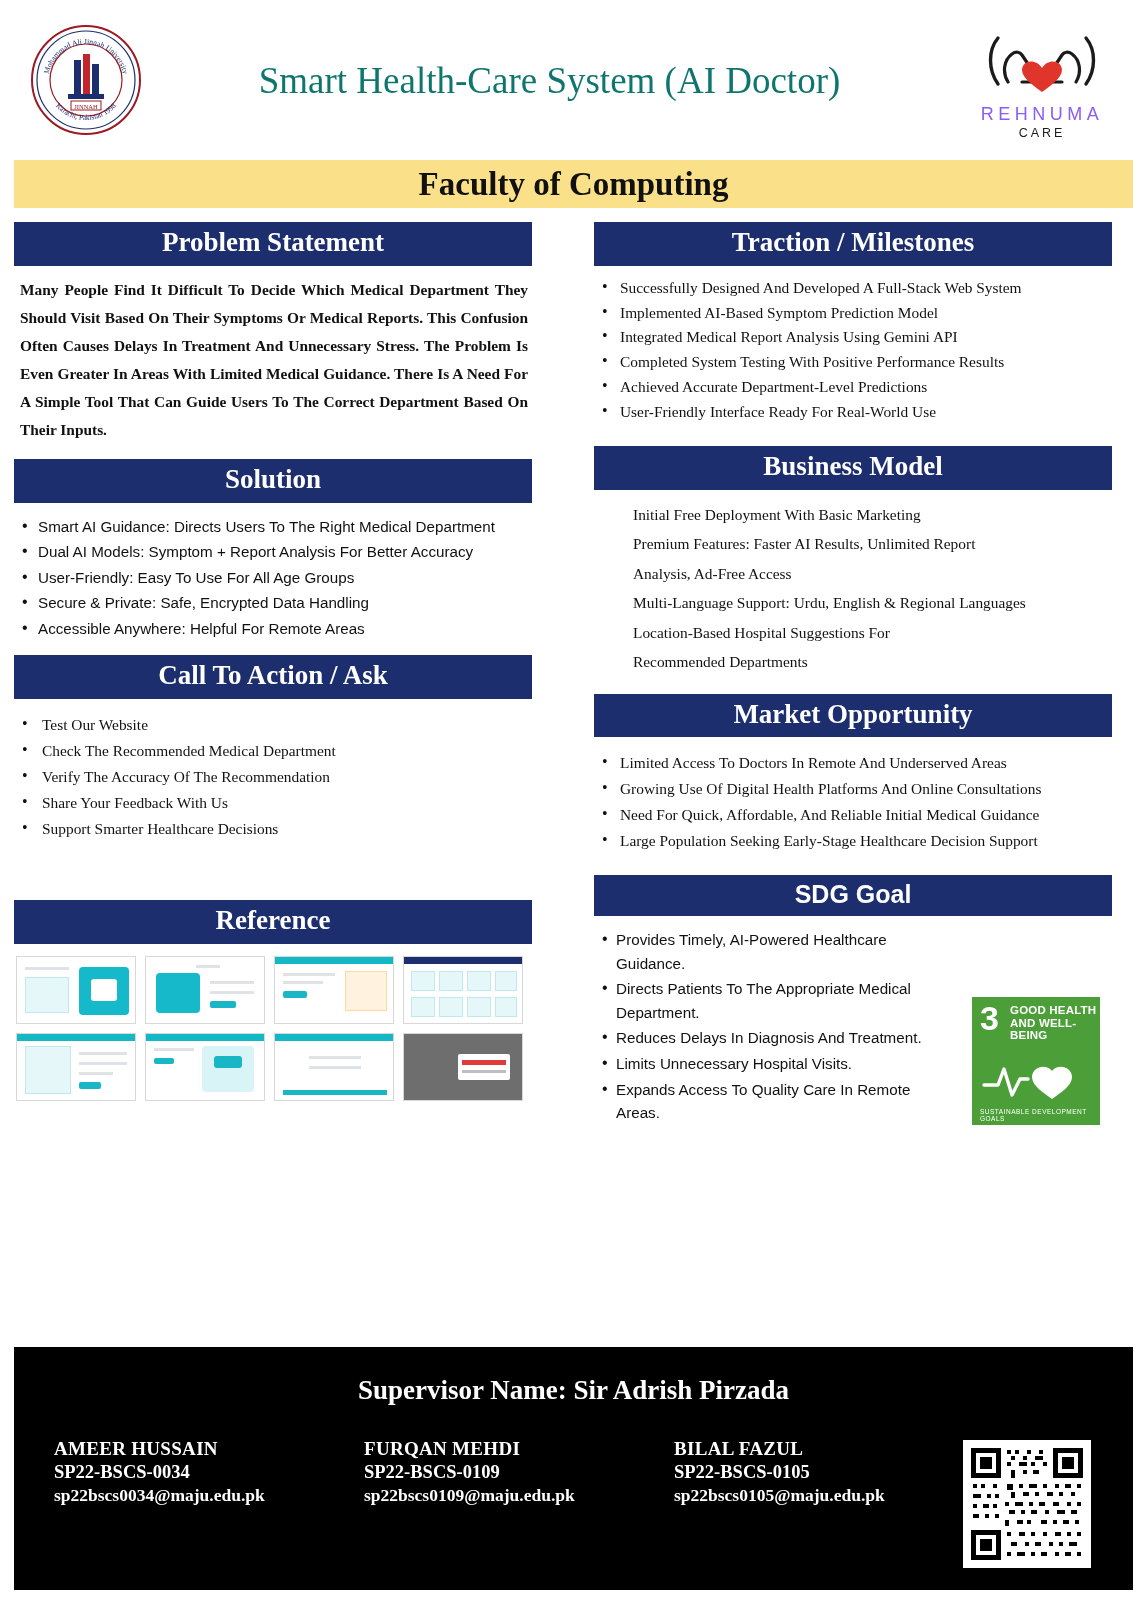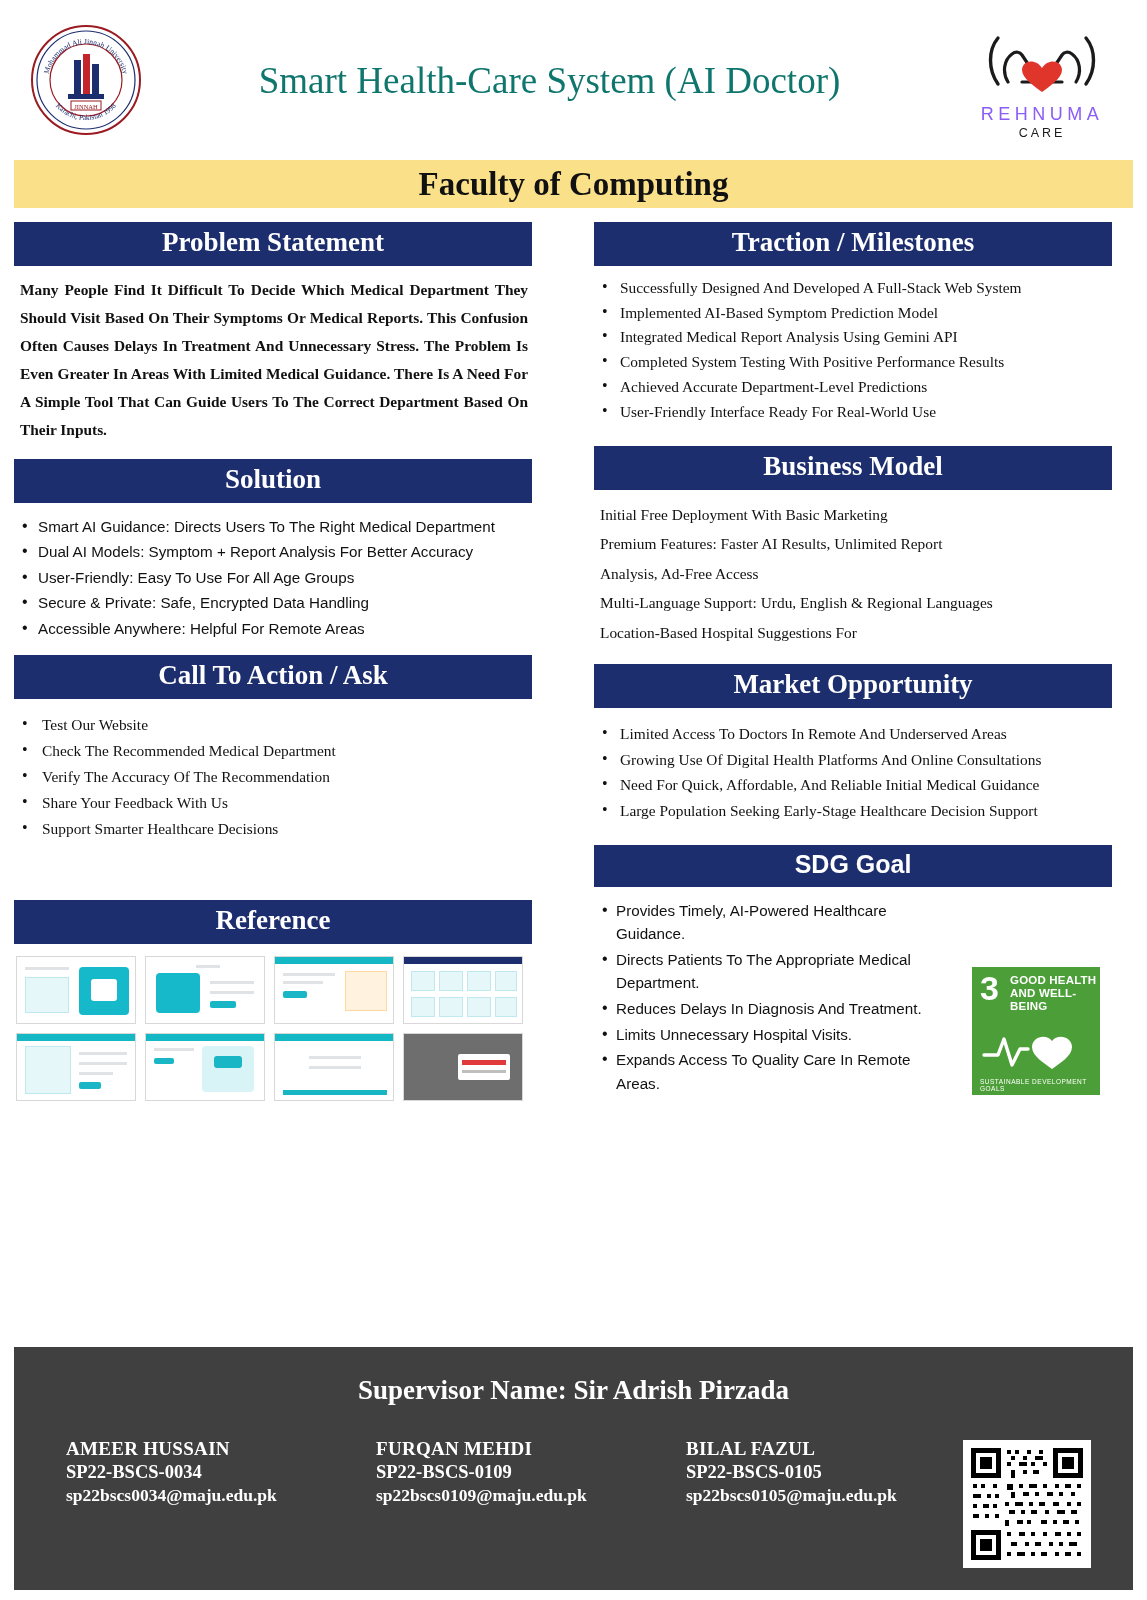--- a/index.html
+++ b/index.html
@@ -149,32 +149,32 @@
   .sdg-num { position:absolute; left:8px; top:4px; font-size:34px; font-weight:bold; line-height:1; }
   .sdg-txt { position:absolute; left:38px; top:7px; font-size:11.5px; font-weight:bold; line-height:1.12; letter-spacing:0.2px; }
   .sdg-ecg { position:absolute; left:10px; top:58px; width:108px; height:46px; }
   .sdg-foot { position:absolute; left:8px; bottom:3px; font-size:6.5px; letter-spacing:0.5px; }
 
   
   .footer {
     position:absolute;
     left:14px; right:14px; bottom:10px;
     height:243px;
-    background:#404040;
+    background:#000000;
     color:#ffffff;
   }
   .sup-name {
     text-align:center;
     font-size:27px;
     font-weight:bold;
     padding-top:28px;
   }
   .members {
     display:flex;
-    padding:32px 0 0 52px;
+    padding:32px 0 0 40px;
     gap:50px;
   }
   .member { width:260px; font-weight:bold; }
   .member .m-name { font-size:19px; letter-spacing:0.3px; }
   .member .m-id { font-size:18.5px; margin-top:2px; }
   .member .m-mail { font-size:17.5px; margin-top:2px; }
   .qr {
     position:absolute; right:42px; bottom:22px;
     width:128px; height:128px; background:#fff;
     padding:4px;
@@ -351,26 +351,27 @@
             <li style="padding-left:20px;"><span>Integrated Medical Report Analysis Using Gemini API</span></li>
             <li style="padding-left:20px;"><span>Completed System Testing With Positive Performance Results</span></li>
             <li style="padding-left:20px;"><span>Achieved Accurate Department-Level Predictions</span></li>
             <li style="padding-left:20px;"><span>User-Friendly Interface Ready For Real-World Use</span></li>
           </ul>
         </div>
       </div>
 
       <div class="section" style="margin-top:22px;">
         <div class="sec-head">Business Model</div>
-        <div class="sec-body plain-lines" style="padding-top:12px;">
+        <div class="sec-body plain-lines" style="padding-top:12px;margin-left:33px;">
           <div>Initial Free Deployment With Basic Marketing</div>
           <div>Premium Features: Faster AI Results, Unlimited Report</div>
           <div>Analysis, Ad-Free Access</div>
           <div>Multi-Language Support: Urdu, English &amp; Regional Languages</div>
           <div>Location-Based Hospital Suggestions For</div>
+          <div>Recommended Departments</div>
         </div>
       </div>
 
       <div class="section" style="margin-top:18px;">
         <div class="sec-head">Market Opportunity</div>
         <div class="sec-body" style="padding-top:14px; line-height:1.72;">
           <ul class="bullets">
             <li style="padding-left:20px;"><span>Limited Access To Doctors In Remote And Underserved Areas</span></li>
             <li style="padding-left:20px;"><span>Growing Use Of Digital Health Platforms And Online Consultations</span></li>
             <li style="padding-left:20px;"><span>Need For Quick, Affordable, And Reliable Initial Medical Guidance</span></li>

